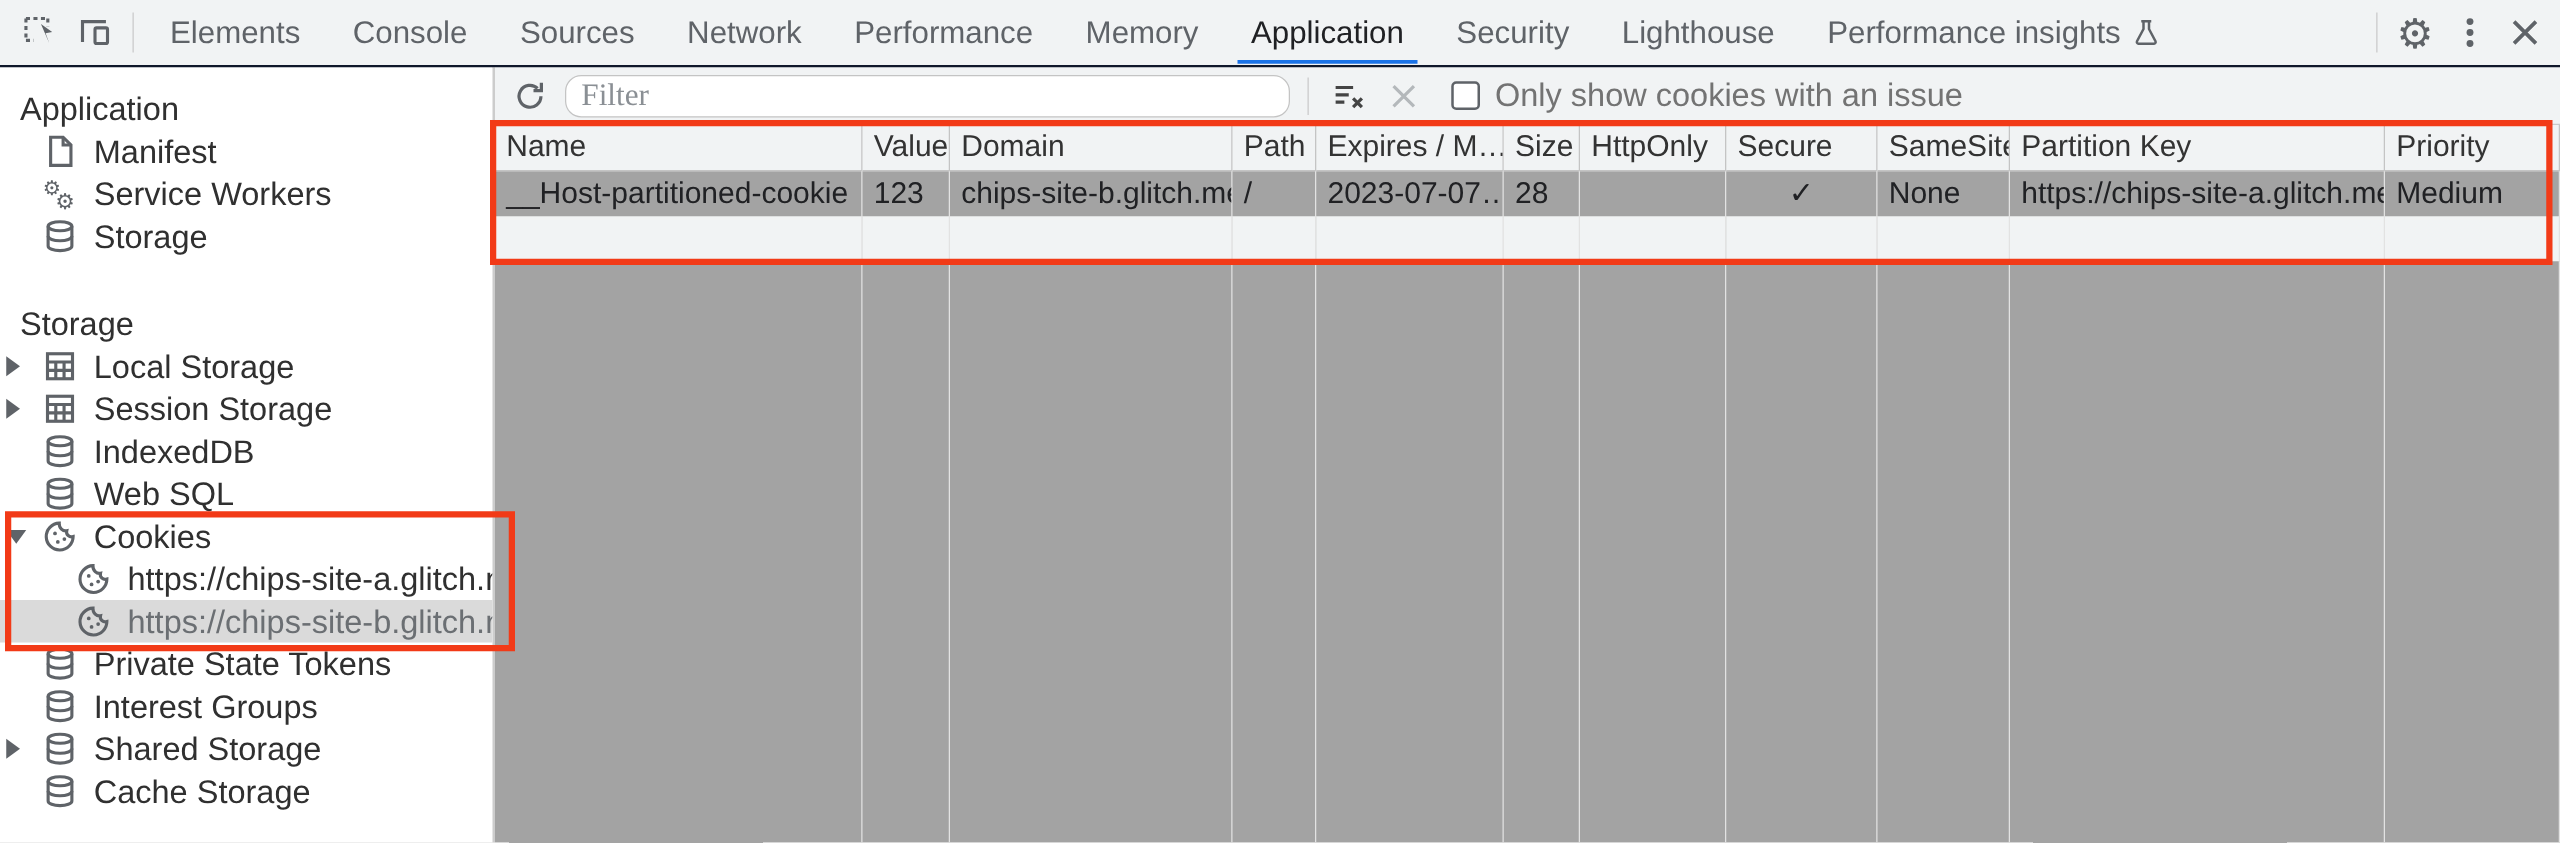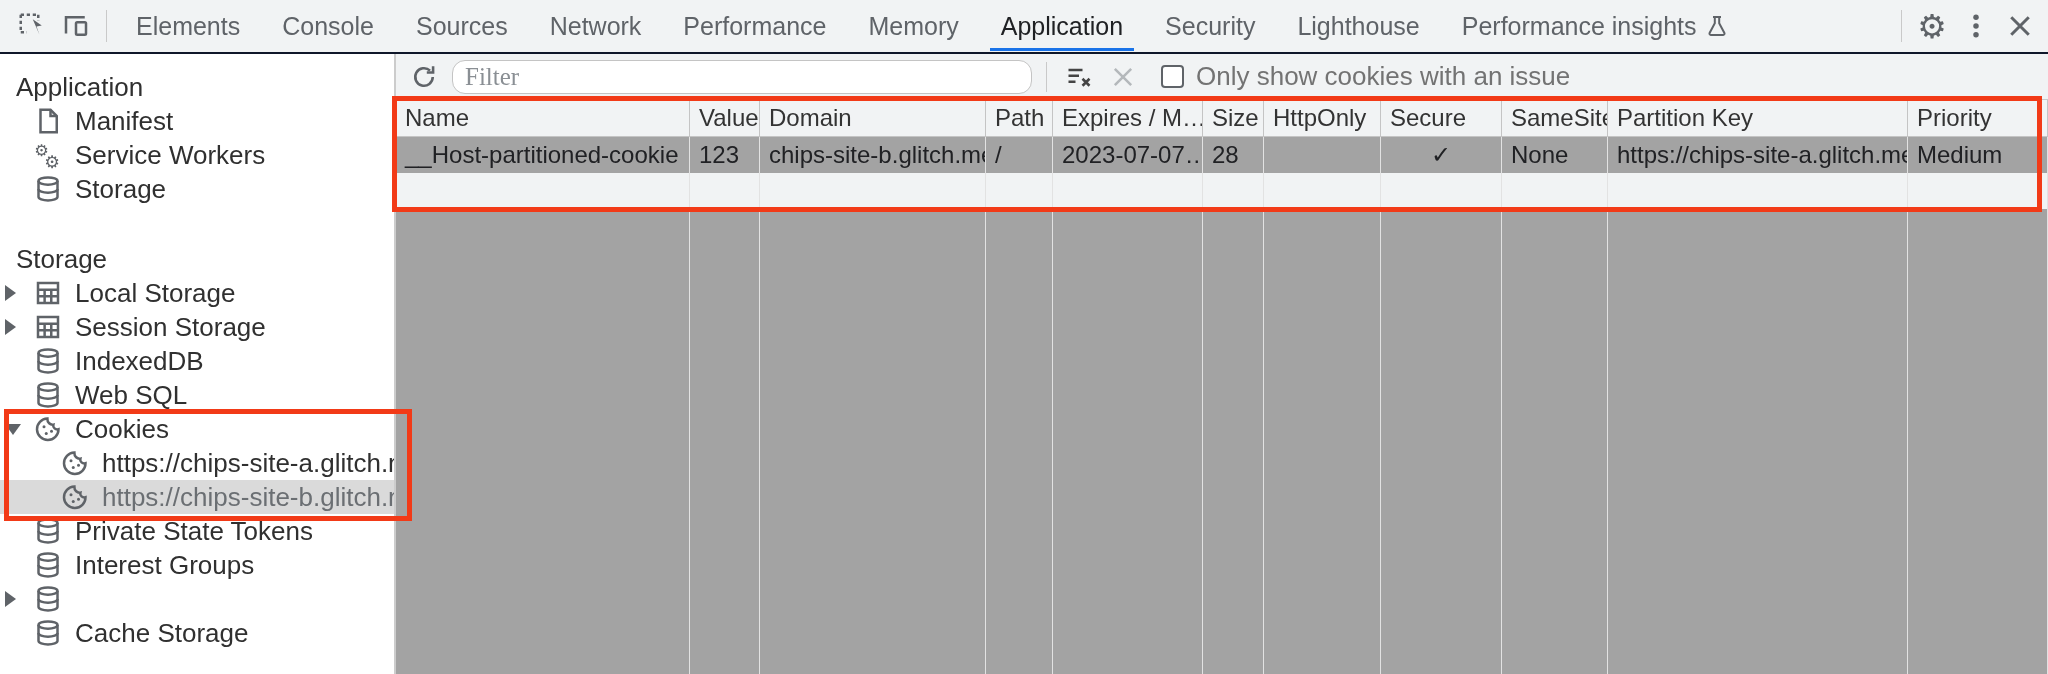--- a/index.html
+++ b/index.html
@@ -295,20 +295,21 @@
         <span class="arrow">
           <span class="tri-r"></span>
         </span>
         <span class="tico">
           <svg viewBox="0 0 24 24" fill="none" stroke="#5f6368" stroke-width="2">
             <ellipse cx="12" cy="5.6" rx="7.6" ry="2.9"></ellipse>
             <path d="M4.4 5.6 V18.2 C4.4 19.9 7.8 21.2 12 21.2 C16.2 21.2 19.6 19.9 19.6 18.2 V5.6"></path>
             <path d="M4.4 11.9 C4.4 13.6 7.8 14.9 12 14.9 C16.2 14.9 19.6 13.6 19.6 11.9"></path>
           </svg>
         </span>
+        <span>Shared Storage</span>
       </div>
       <div class="srow">
         <span class="arrow"></span>
         <span class="tico">
           <svg viewBox="0 0 24 24" fill="none" stroke="#5f6368" stroke-width="2">
             <ellipse cx="12" cy="5.6" rx="7.6" ry="2.9"></ellipse>
             <path d="M4.4 5.6 V18.2 C4.4 19.9 7.8 21.2 12 21.2 C16.2 21.2 19.6 19.9 19.6 18.2 V5.6"></path>
             <path d="M4.4 11.9 C4.4 13.6 7.8 14.9 12 14.9 C16.2 14.9 19.6 13.6 19.6 11.9"></path>
           </svg>
         </span>

